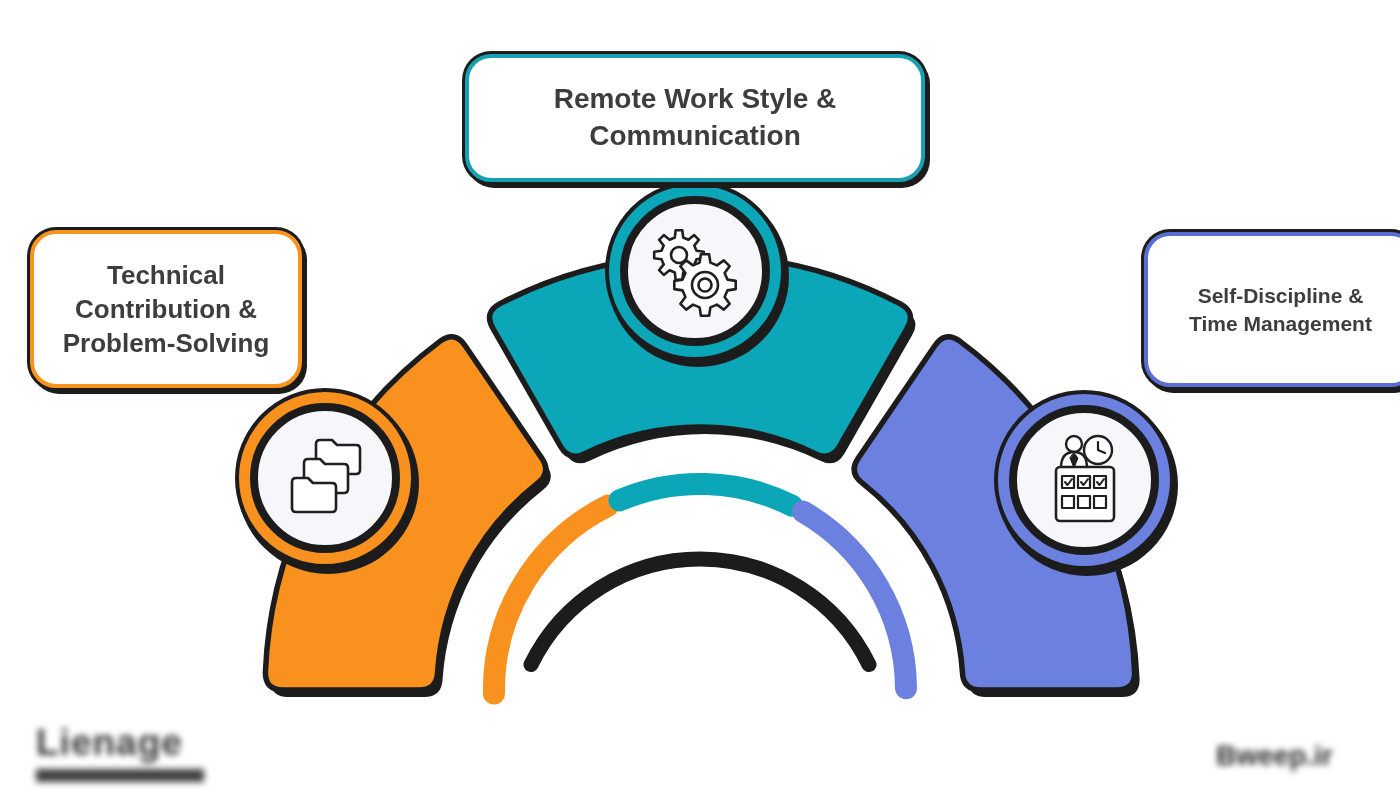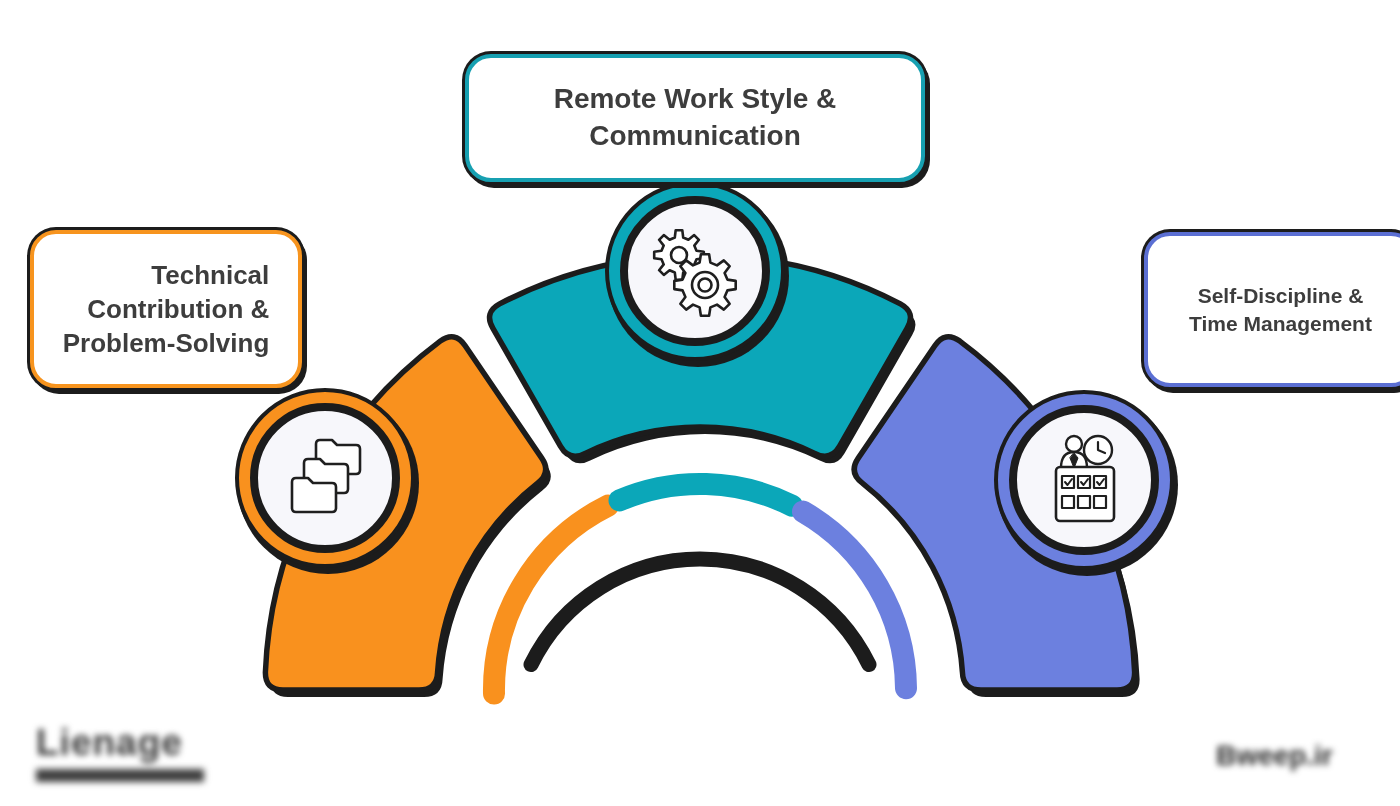--- a/index.html
+++ b/index.html
@@ -9,21 +9,21 @@
   }
   .stage svg { position:absolute; left:0; top:0; }
   .label-box {
     position:absolute; background:#ffffff; border-style:solid; border-width:4px;
     border-radius:26px; display:flex; align-items:center; justify-content:center;
     text-align:center; font-weight:bold; color:#3d3d3d; white-space:pre-line;
     box-shadow:0 0 0 3px #1c1c1c, 3px 4px 0 2px #1c1c1c;
     line-height:1.32;
   }
   .box-top    { left:465px; top:32px;  width:452px; height:120px; font-size:28px;margin-top:22px; }
-  .box-left   { left:30px;  top:230px; width:264px; height:150px; font-size:26px;text-align:right; }
+  .box-left   { left:30px;  top:230px; width:264px; height:150px; font-size:26px; }
   .box-right  { left:1144px;top:232px; width:265px; height:147px; font-size:21px; }
   .wm { position:absolute; color:#3a3a3a; font-weight:bold; }
   .wm-left  { left:36px; top:722px; font-size:37px; letter-spacing:1px; filter:blur(3px); }
   .wm-left .bar { width:168px; height:13px; background:#3f3f3f; margin-top:5px; filter:blur(1px); }
   .wm-right { left:1216px; top:740px; font-size:28px; filter:blur(3px); color:#2c2c2c; }
 </style>
 </head>
 <body>
 
 <div class="stage">

